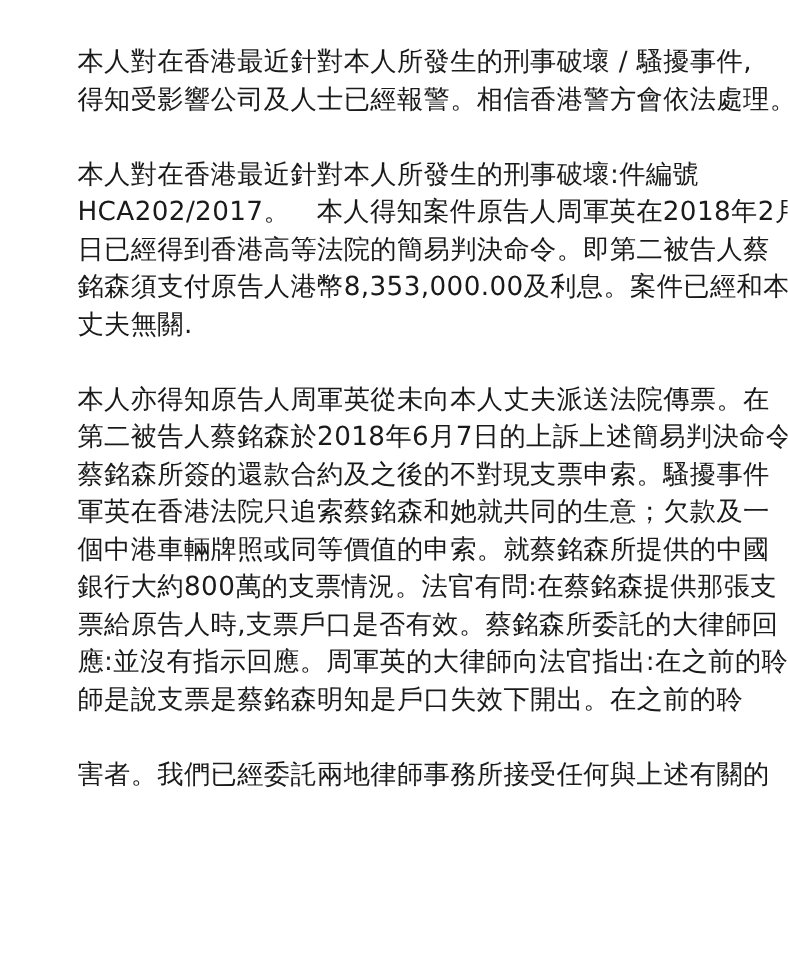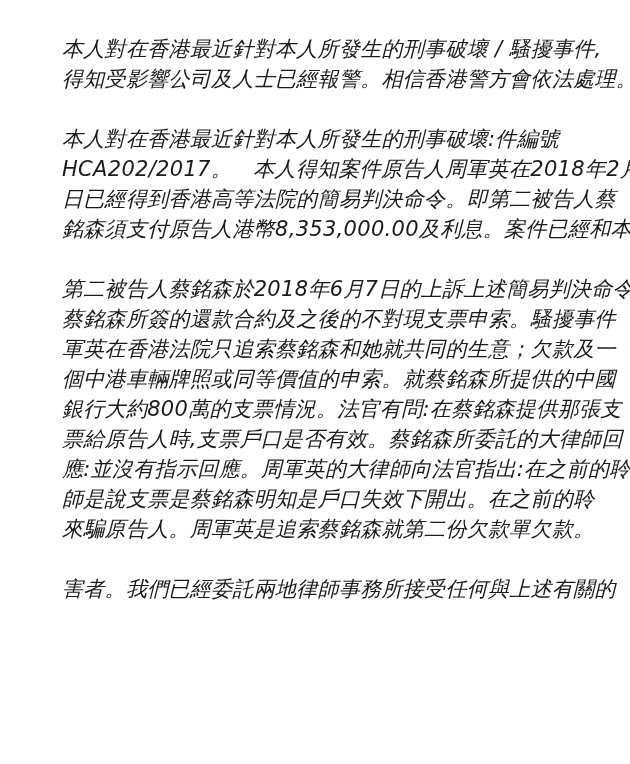--- a/index.html
+++ b/index.html
@@ -3,44 +3,45 @@
 <meta charset="utf-8">
 <style>
   html, body { margin:0; padding:0; background:#ffffff; }
   body { width:630px; height:764px; overflow:hidden; position:relative; }
   .doc {
     position:absolute; left:62px; top:34px; width:520px;
     font-family:"DejaVu Sans", "Liberation Sans", sans-serif;
     font-size:21px; line-height:30px; color:#1a1a1a; letter-spacing:0.3px;
   }
   .para { margin:0 0 30px 0; }
-  .line { display:block; white-space:nowrap;font-style:italic; }
+  .line { display:block; white-space:nowrap; }
 </style>
 </head>
 <body>
 
 <div class="doc">
   <p class="para">
     <span class="line">本人對在香港最近針對本人所發生的刑事破壞 / 騷擾事件,</span>
     <span class="line">得知受影響公司及人士已經報警。相信香港警方會依法處理。</span>
   </p>
   <p class="para">
     <span class="line">本人對在香港最近針對本人所發生的刑事破壞:件編號</span>
     <span class="line">HCA202/2017。　本人得知案件原告人周軍英在2018年2月7</span>
     <span class="line">日已經得到香港高等法院的簡易判決命令。即第二被告人蔡</span>
     <span class="line">銘森須支付原告人港幣8,353,000.00及利息。案件已經和本人</span>
+    <span class="line">丈夫無關.</span>
   </p>
   <p class="para">
+    <span class="line">本人亦得知原告人周軍英從未向本人丈夫派送法院傳票。在</span>
     <span class="line">第二被告人蔡銘森於2018年6月7日的上訴上述簡易判決命令</span>
     <span class="line">蔡銘森所簽的還款合約及之後的不對現支票申索。騷擾事件</span>
     <span class="line">軍英在香港法院只追索蔡銘森和她就共同的生意；欠款及一</span>
     <span class="line">個中港車輛牌照或同等價值的申索。就蔡銘森所提供的中國</span>
     <span class="line">銀行大約800萬的支票情況。法官有問:在蔡銘森提供那張支</span>
     <span class="line">票給原告人時,支票戶口是否有效。蔡銘森所委託的大律師回</span>
     <span class="line">應:並沒有指示回應。周軍英的大律師向法官指出:在之前的聆</span>
     <span class="line">師是說支票是蔡銘森明知是戶口失效下開出。在之前的聆</span>
-    <span class="line">來騙原告人。周軍英是追索蔡銘森就第二份欠款單欠款。</span>
   </p>
   <p class="para">
     <span class="line">害者。我們已經委託兩地律師事務所接受任何與上述有關的</span>
 
   </p>
 </div>
 
 </body></html>

